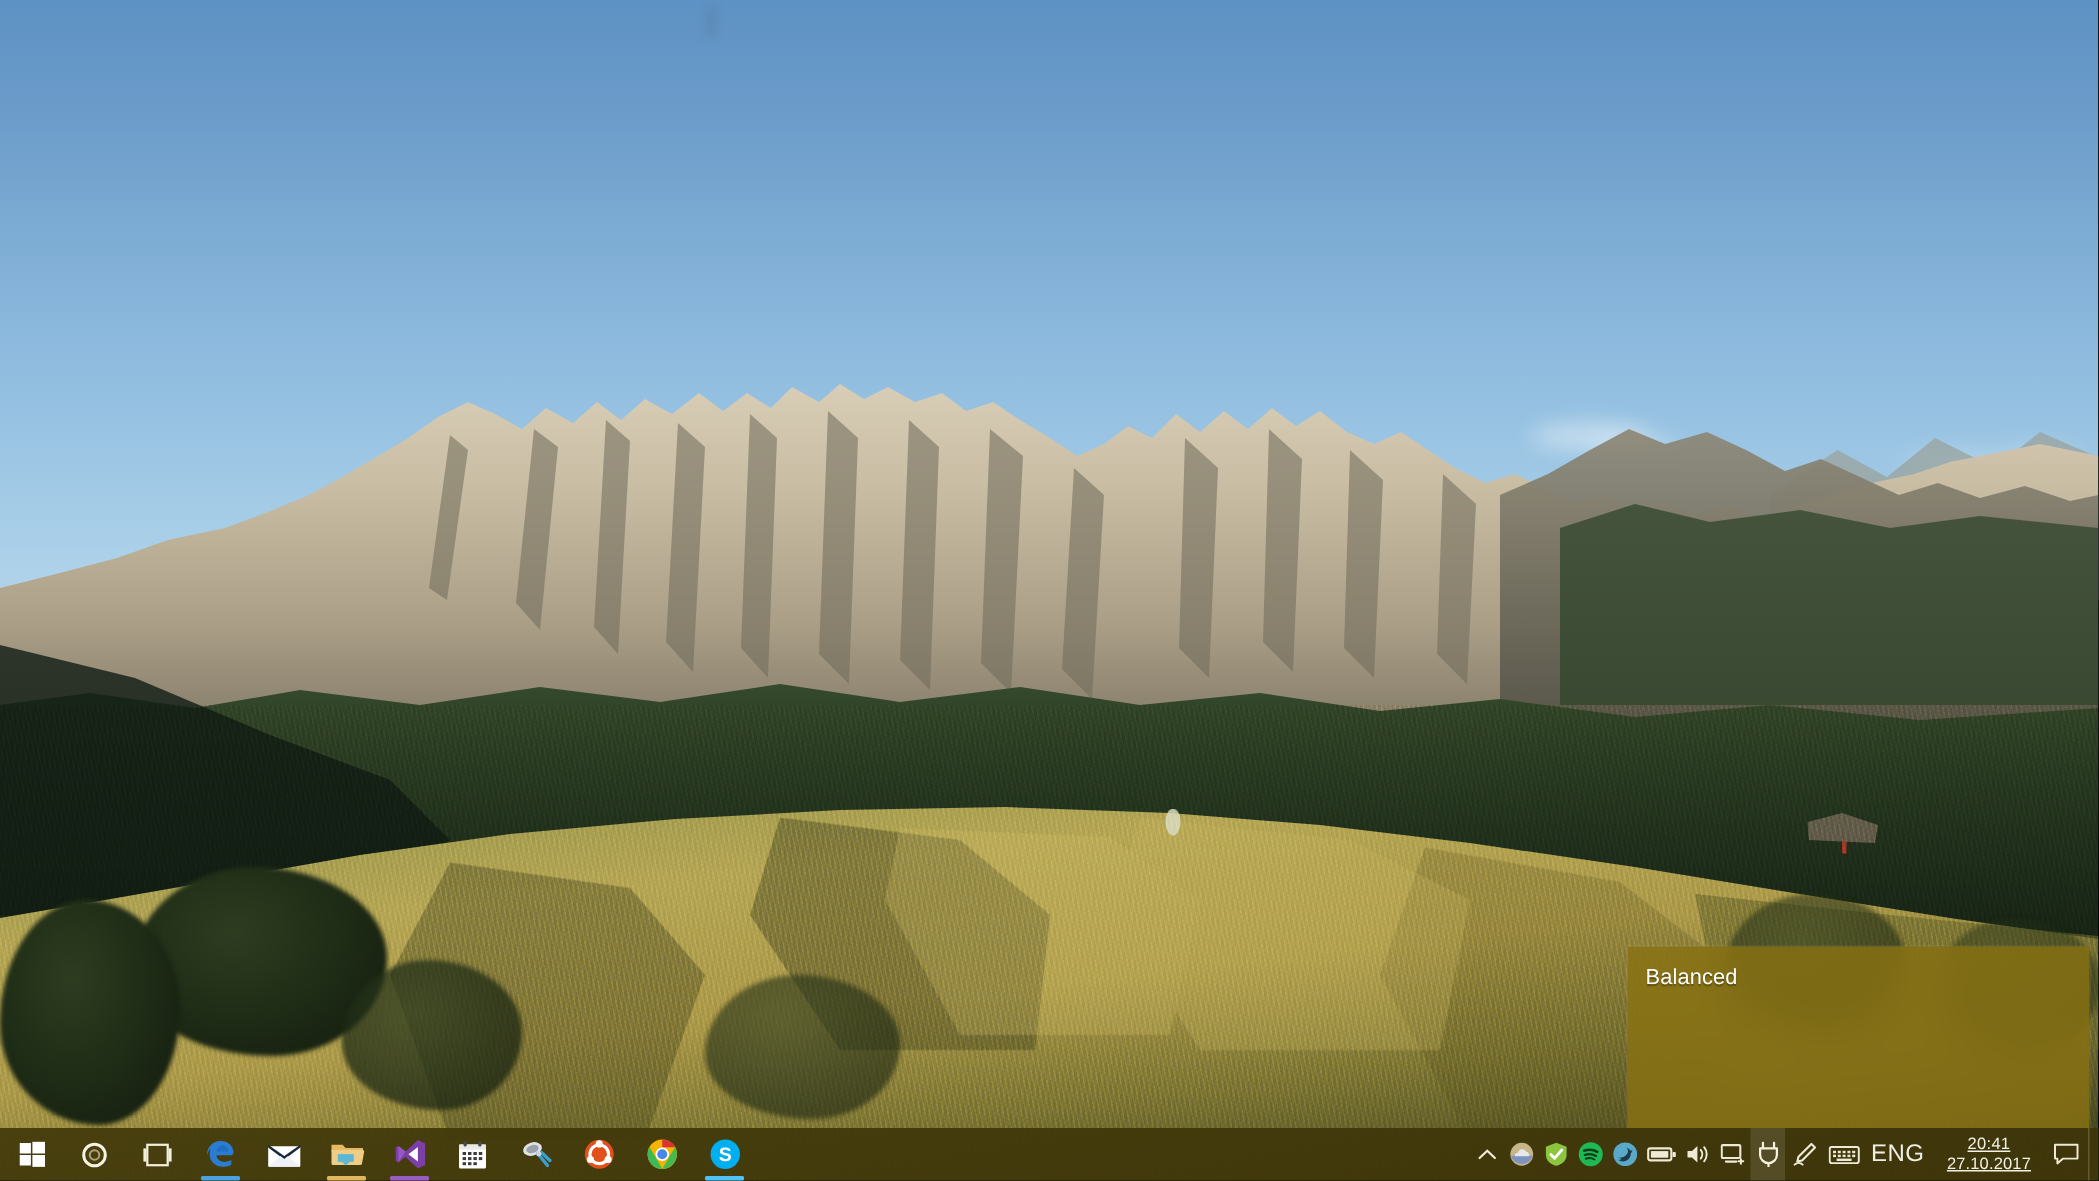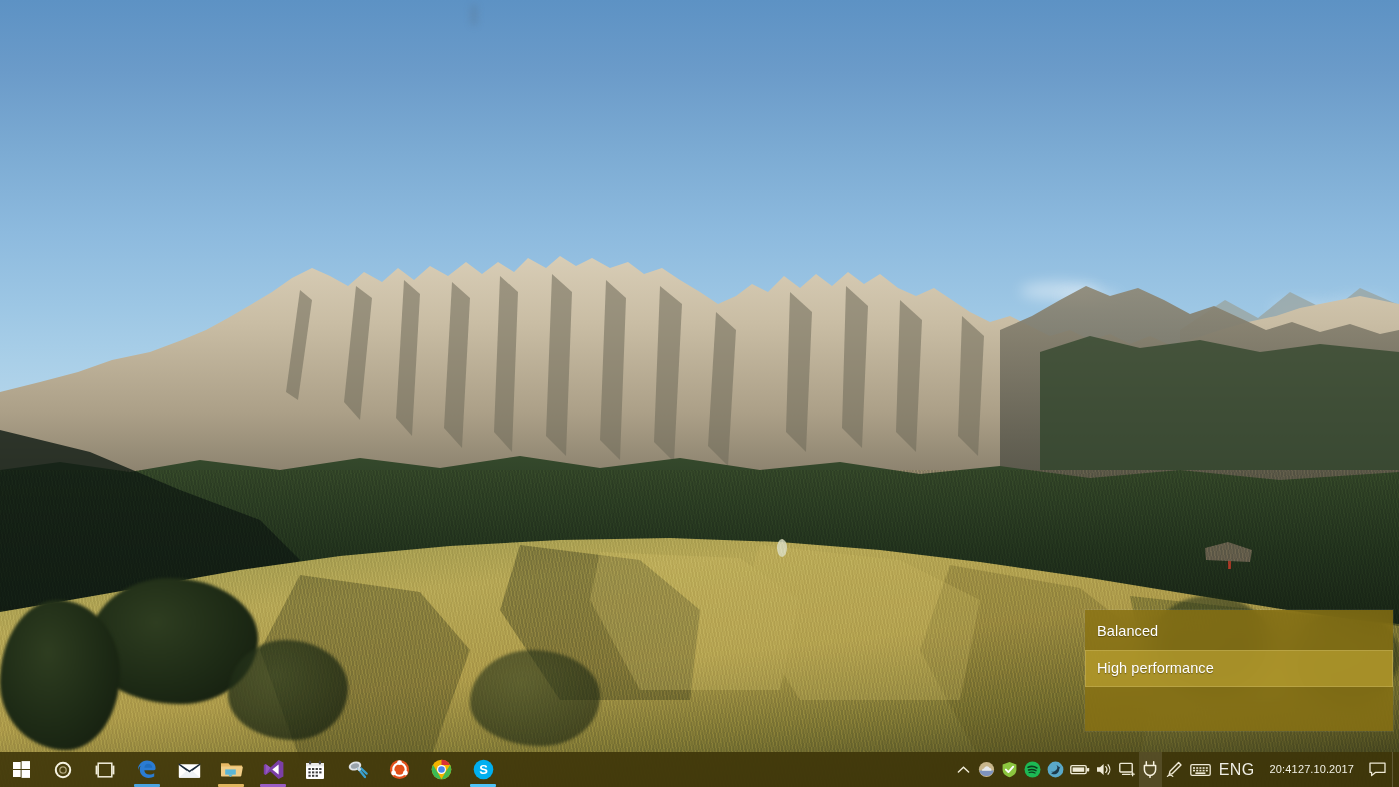--- a/index.html
+++ b/index.html
@@ -89,21 +89,21 @@
     position: absolute;
     border-radius: 48% 52% 45% 55% / 55% 48% 52% 45%;
     background: radial-gradient(ellipse at 40% 35%, #2e3d20 0%, #1d2a15 55%, #121a0d 100%);
     filter: blur(1.5px);
   }
 
   
   .ctx-menu {
     position: absolute;
     left: 1085px;
-    top: 610px;
+    top: 631px;
     width: 308px;
     height: 121px;
     background: rgba(138,114,18,0.80);
     backdrop-filter: blur(14px);
     box-shadow: 0 0 0 1px rgba(255,255,255,0.06);
     z-index: 50;
     overflow: hidden;
   }
   .ctx-item {
     position: relative;
@@ -167,22 +167,22 @@
     display: flex; align-items: center;
     letter-spacing: .3px;
   }
   .tray-clock {
     color: #f2f1e6;
     font-size: 11px;
     line-height: 13px;
     text-align: center;
     padding: 0 8px;
     height: 35px;
-    display: flex; 
-    align-items: center; justify-content: center;
+    display: flex; flex-direction: column;
+    align-items: center; justify-content: center; text-decoration: underline;
   }
   .tray-clock .t { letter-spacing: .2px; }
   .tray-clock .d { letter-spacing: .1px; }
   .tray-action {
     width: 30px; height: 35px;
     display: flex; align-items: center; justify-content: center;
   }
   .tray-showdesk {
     width: 6px; height: 35px;
     border-left: 1px solid rgba(255,255,255,0.18);
@@ -311,21 +311,20 @@
     <div class="bush" style="left:88px;  top:578px; width:170px; height:126px;"></div>
     <div class="bush" style="left:0px;   top:600px; width:120px; height:150px;"></div>
     <div class="bush" style="left:228px; top:640px; width:120px; height:100px; opacity:.75;"></div>
     <div class="bush" style="left:470px; top:650px; width:130px; height:96px;  opacity:.6;"></div>
     <div class="bush" style="left:1150px;top:596px; width:120px; height:92px;  opacity:.55;"></div>
     <div class="bush" style="left:1290px;top:612px; width:110px; height:90px;  opacity:.45;"></div>
   </div>
 
   <div class="ctx-menu">
     <div class="ctx-item first">Balanced</div>
-    <div class="ctx-item hl">High performance</div>
   </div>
 
   <div class="taskbar">
 
     <div class="tb-left">
 
       <div class="tb-btn start">
         <svg class="ico" width="17" height="17" viewBox="0 0 17 17">
           <rect x="0" y="1" width="7.6" height="7" fill="#ffffff"></rect>
           <rect x="8.6" y="0.1" width="8.4" height="7.9" fill="#ffffff"></rect>

